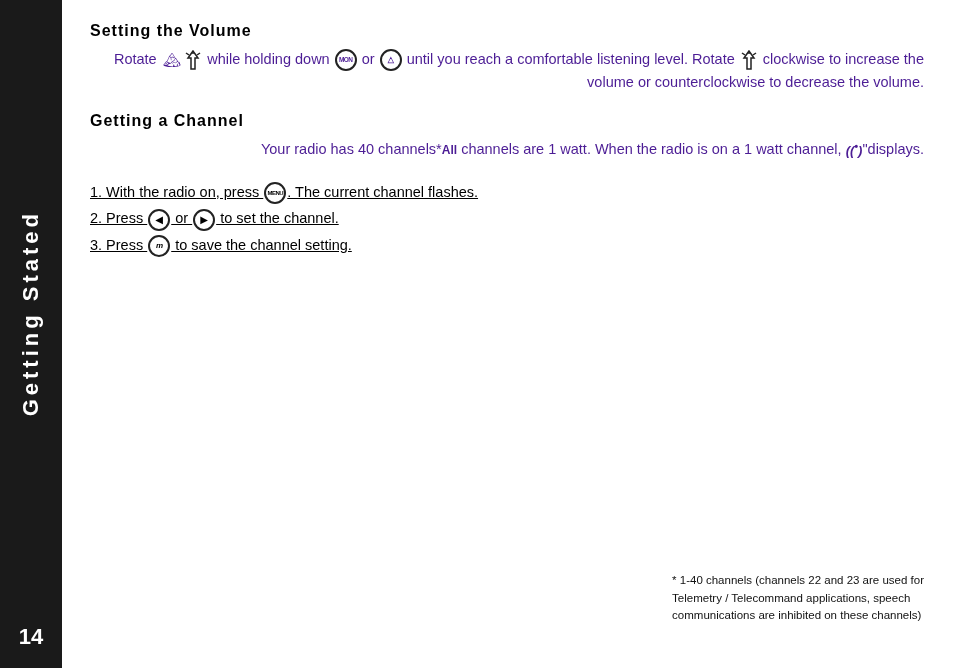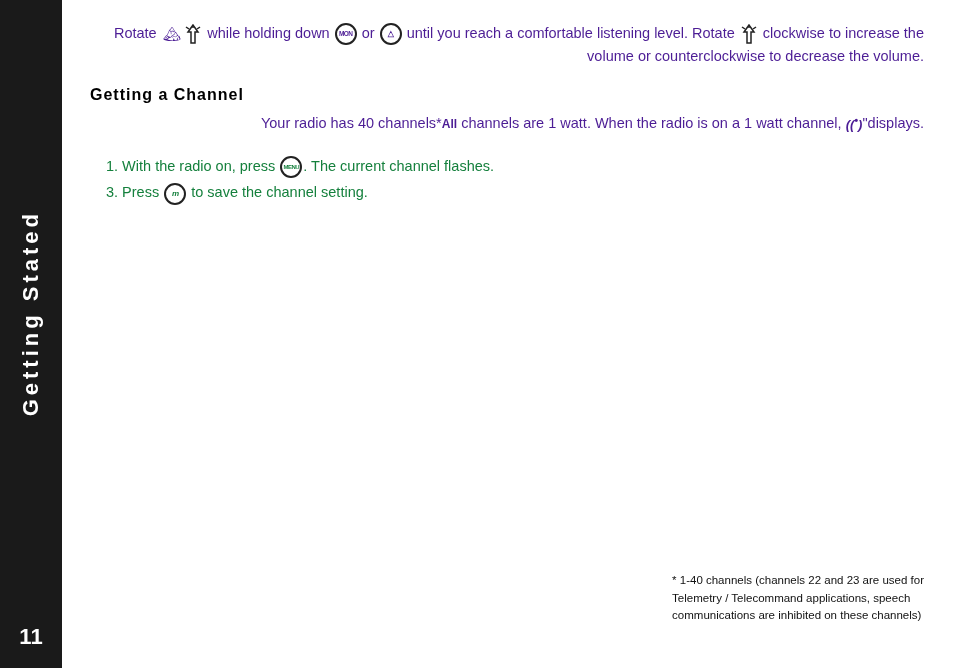--- a/index.html
+++ b/index.html
@@ -78,22 +78,23 @@
       font-size: 11.5px;
       line-height: 1.5;
       color: #111;
       text-align: left;
       max-width: 310px;
     }
 
     .steps-list {
       font-size: 14.5px;
       line-height: 1.7;
-      color: #15803d;
-      margin-left: 16px;
+      color: #000000;
+      margin-left: 0;
+      text-decoration: underline;
     }
 
     .step-item {
       margin-bottom: 2px;
     }
 
     
     .btn-circle {
       display: inline-flex;
       align-items: center;
@@ -138,25 +139,26 @@
       background: #fff;
     }
   </style>
 </head>
 <body>
 
 <div class="sidebar">
   <div style="flex:1; display:flex; align-items:center; justify-content:center;">
     <div class="sidebar-rotated-text">Getting  Stated</div>
   </div>
-  <div class="sidebar-page-number">11</div>
+  <div class="sidebar-page-number">14</div>
 </div>
 
 <div class="main-content">
 
+  <div class="section-title">Setting  the  Volume</div>
   <div class="paragraph">
     Rotate <span style="display:inline-block;vertical-align:middle;margin:0 2px;">🏔︎</span><span style="display:inline-block;vertical-align:middle;width:18px;height:20px;margin:0 1px;"><svg width="18" height="20" viewBox="0 0 18 20">
           <polygon points="9,1 4,8 7,8 7,19 11,19 11,8 14,8" fill="none" stroke="#222" stroke-width="1.5"></polygon>
           <line x1="5" y1="5" x2="2" y2="3" stroke="#222" stroke-width="1.5"></line>
           <line x1="13" y1="5" x2="16" y2="3" stroke="#222" stroke-width="1.5"></line>
           <line x1="9" y1="4" x2="9" y2="1" stroke="#222" stroke-width="1.5"></line>
         </svg></span> while holding down
     <span class="btn-circle">
         <span style="font-size:6.5px;font-weight:bold;">MON</span>
       </span>
@@ -182,20 +184,27 @@
 
   <div class="steps-list">
     <div class="step-item">
       1. With the radio on, press
       <span class="btn-circle">
           <span style="font-size:6px;font-weight:bold;">MENU</span>
         </span>.
       The current channel flashes.
     </div>
     <div class="step-item">
+      2. Press
+      <span class="btn-left-arrow">◀</span>
+      or
+      <span class="btn-right-arrow">▶</span>
+      to set the channel.
+    </div>
+    <div class="step-item">
       3. Press
       <span class="btn-circle">
           <span style="font-size:8px;font-style:italic;">m</span>
         </span>
       to save the channel setting.
     </div>
   </div>
 
   <div class="footnote">
     <span>* 1-40 channels (channels 22 and 23 are used for<br>Telemetry / Telecommand applications, speech<br>communications are inhibited on these channels)</span>

